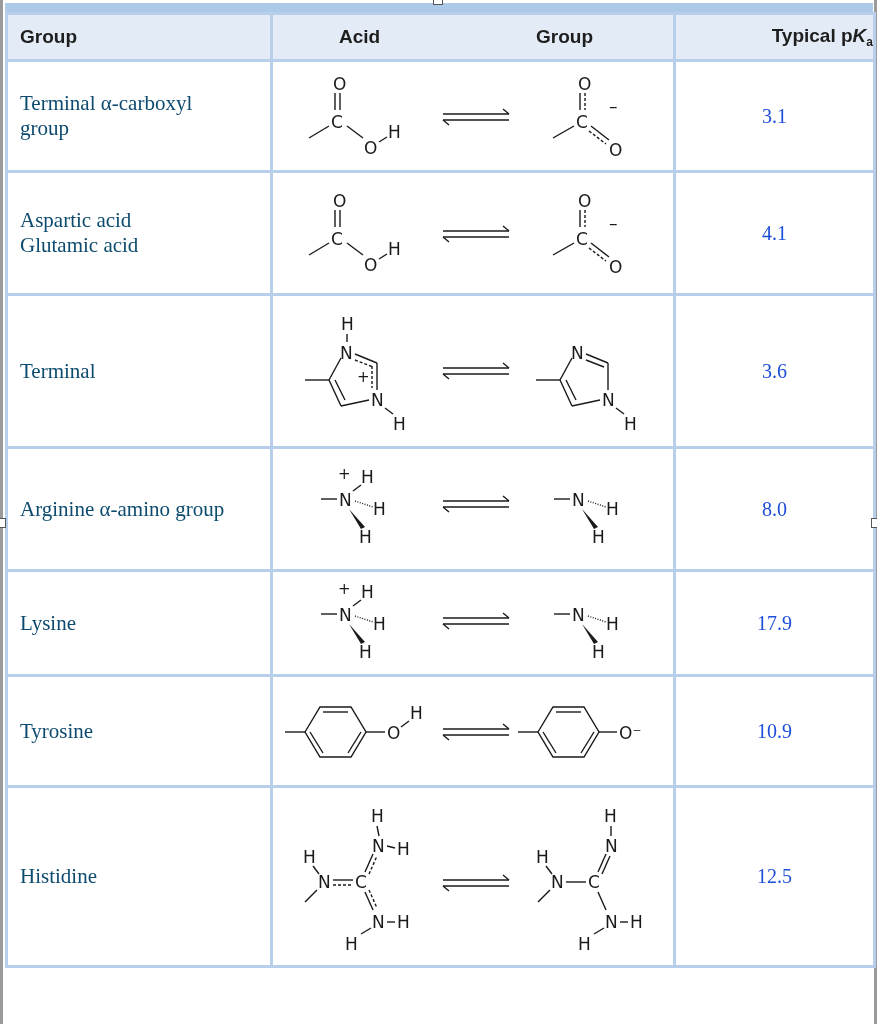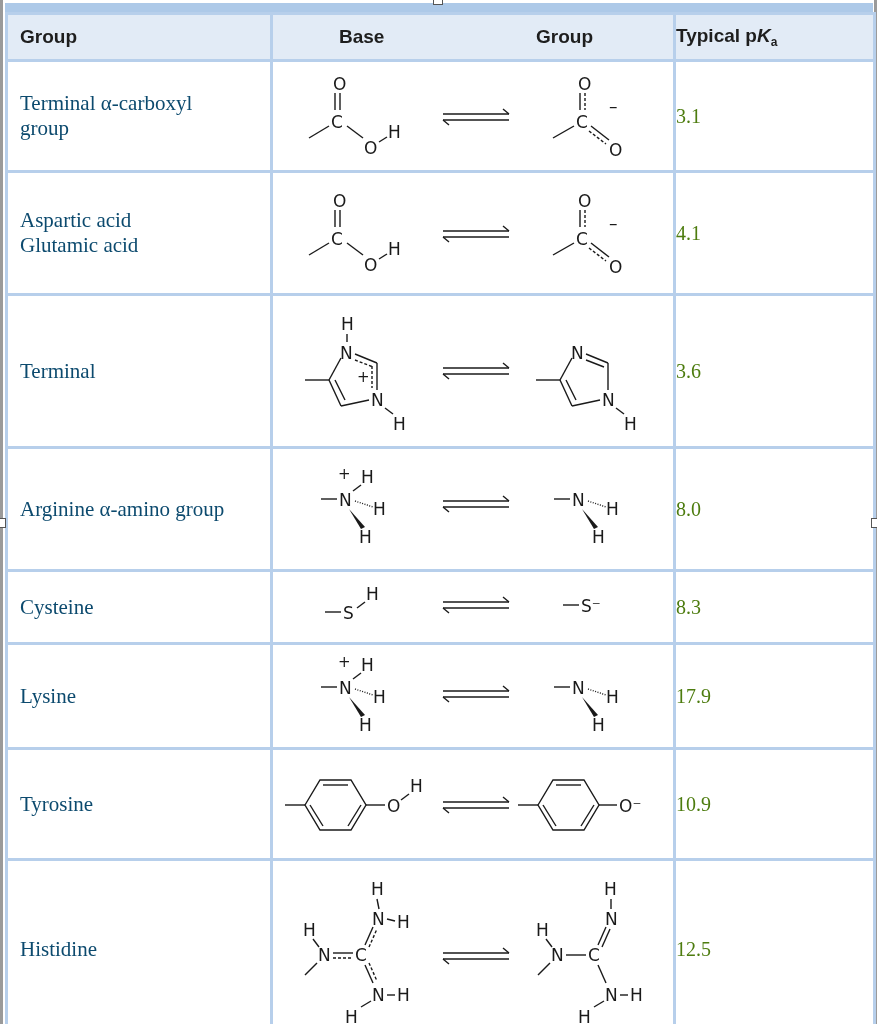--- a/index.html
+++ b/index.html
@@ -10,27 +10,27 @@
   .handle-top { left: 433px; top: -3px; width: 10px; height: 8px; }
   .handle-left { left: -2px; top: 518px; }
   .handle-right { right: -2px; top: 518px; }
 
   .table-wrap { position: absolute; left: 5px; top: 3px; width: 868px; }
   .top-bar { height: 9px; background: #adc9e8; }
   table { border-collapse: collapse; width: 868px; table-layout: fixed; }
   td, th { border: 3px solid #b7cfeb; padding: 0; vertical-align: middle; }
   th { background: #e2ebf6; height: 44px; font-family: "Liberation Sans", sans-serif; font-weight: bold; font-size: 19px; color: #1e1e1e; }
   th.group-h { text-align: left; padding-left: 12px; }
-  th.pka-h { text-align: left; }
+  th.pka-h { text-align: right; }
   .acidbase-h { display: flex; justify-content: space-between; padding: 0 80px 0 66px; }
   .sub { font-size: 12px; vertical-align: -4px; }
   .ital { font-style: italic; }
 
   td.group { font-family: "Liberation Serif", serif; font-size: 21px; color: #0c4a6e; padding-left: 12px; line-height: 25px; }
-  td.pka { font-family: "Liberation Serif", serif; font-size: 20px; color: #4d7c0f; }
+  td.pka { font-family: "Liberation Serif", serif; font-size: 20px; color: #1d4ed8; text-align: center; }
   td.struct { padding: 0; }
   svg text { font-family: "DejaVu Sans", sans-serif; fill: #1a1a1a; }
   svg .bond { stroke: #1a1a1a; stroke-width: 1.4; fill: none; }
 </style>
 </head>
 <body>
 
 <div class="frame-edge-left"></div>
 <div class="frame-edge-right"></div>
 
@@ -40,21 +40,21 @@
     <colgroup>
       <col style="width:265px">
       <col style="width:403px">
       <col style="width:200px">
     </colgroup>
     <thead>
       <tr>
         <th class="group-h"><span>Group</span></th>
         <th>
           <div class="acidbase-h">
-            <span>Base</span>
+            <span>Acid</span>
             <span>Group</span>
           </div>
         </th>
         <th class="pka-h">
           <span>Typical p</span><span class="ital">K</span><span class="sub">a</span>
         </th>
       </tr>
     </thead>
     <tbody>
 
@@ -216,46 +216,20 @@
               <line class="bond" x1="315" y1="52" x2="333" y2="58" stroke-dasharray="1,1.5" stroke-width="4"></line>
               <text x="333" y="66" font-size="17">H</text>
               <polygon points="309,60 325,78 321,80" fill="#1a1a1a"></polygon>
               <text x="319" y="94" font-size="17">H</text>
             </g>
           </svg>
         </td>
         <td class="pka">8.0</td>
       </tr>
 
-      <tr style="height:70px">
-        <td class="group">
-          <div>Cysteine</div>
-        </td>
-        <td class="struct">
-          <svg width="403" height="66" viewBox="0 0 403 66">
-            <g>
-              <line class="bond" x1="52" y1="40" x2="68" y2="40"></line>
-              <text x="70" y="47" font-size="17">S</text>
-              <line class="bond" x1="84" y1="36" x2="92" y2="30"></line>
-              <text x="93" y="28" font-size="17">H</text>
-            </g>
-            <g>
-              <line class="bond" x1="170" y1="30" x2="236" y2="30"></line>
-                <line class="bond" x1="230" y1="25" x2="236" y2="30"></line>
-              <line class="bond" x1="170" y1="36" x2="236" y2="36"></line>
-                <line class="bond" x1="170" y1="36" x2="176" y2="41"></line>
-            </g>
-            <g>
-              <line class="bond" x1="290" y1="33" x2="306" y2="33"></line>
-              <text x="308" y="40" font-size="17">S⁻</text>
-            </g>
-          </svg>
-        </td>
-        <td class="pka">8.3</td>
-      </tr>
 
       <tr style="height:102px">
         <td class="group">
           <div>Lysine</div>
         </td>
         <td class="struct">
           <svg width="403" height="98" viewBox="0 0 403 98">
             <g>
               <text x="65" y="22" font-size="15">+</text>
               <text x="88" y="26" font-size="17">H</text>

